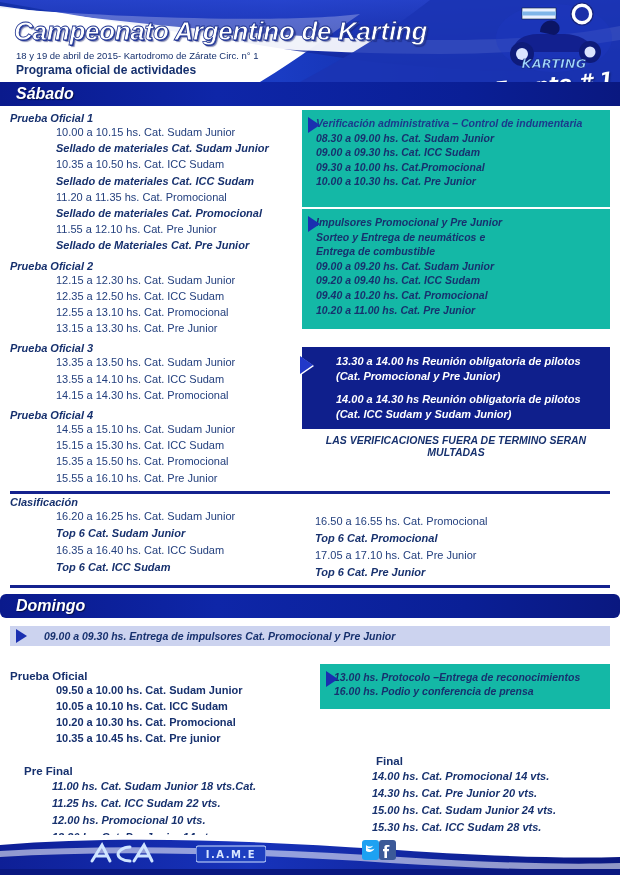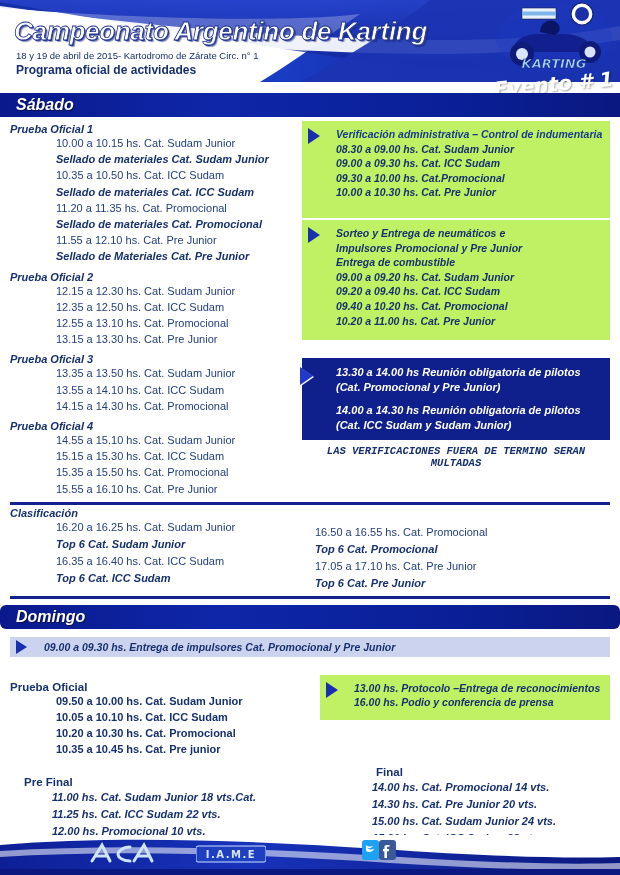--- a/index.html
+++ b/index.html
@@ -8,21 +8,21 @@
     font-family: "Liberation Sans", sans-serif;
     background: #ffffff;
     overflow: hidden;
     position: relative;
   }
   .page { position: relative; width: 620px; height: 875px; background:#fff; }
 
   
   .header {
     position: relative;
-    height: 93px;
+    height: 82px;
     overflow: hidden;
     background: #ffffff;
   }
   .header-swoosh {
     position: absolute; inset: 0;
   }
   .header-title {
     position: absolute;
     left: 14px; top: 16px;
     font-size: 26px;
@@ -83,22 +83,22 @@
   .line {
     font-size: 11px; color: #24407e; margin-left: 46px; line-height: 16.2px;
     white-space: nowrap;
   }
   .line.bi { font-weight: bold; font-style: italic; color:#17316e; }
   .line.b  { font-weight: bold; color:#17316e; }
 
   
   .infobox {
     position: relative;
-    background: #bef264;
-    padding: 6px 8px 6px 34px;
+    background: #14b8a6;
+    padding: 6px 8px 6px 14px;
     margin-bottom: 2px;
   }
   .infobox .arrow {
     position: absolute; left: 6px; top: 7px;
     width: 0; height: 0;
     border-left: 12px solid #1a2fb0;
     border-top: 8px solid transparent;
     border-bottom: 8px solid transparent;
   }
   .infobox .txt {
@@ -125,21 +125,20 @@
     font-size: 11px; font-weight: bold; font-style: italic;
     color: #ffffff; line-height: 15px; white-space: nowrap;
   }
   .darkbox .gap { height: 8px; }
 
   .warn {
     text-align: center;
     font-size: 10.5px; font-weight: bold; font-style: italic;
     color: #17316e;
     margin-top: 5px;
-    font-family: Liberation Mono, monospace;
   }
 
   .hr-thick { height: 3px; background: #14228e; margin: 5px 10px 0 10px; }
   .hr-thick.bottom { margin-top: 4px; }
 
   .clas-cols { display:flex; padding: 0 10px; }
   .clas-left { width: 305px; }
   .clas-right { width: 285px; }
   .clas-line { font-size: 11px; color:#24407e; line-height:17px; white-space: nowrap;}
   .clas-line.bi { font-weight: bold; font-style: italic; color:#17316e; }
@@ -276,22 +275,22 @@
           <span class="arrow"></span>
           <div class="txt lead">Verificación administrativa – Control de indumentaria</div>
           <div class="txt">08.30  a 09.00 hs. Cat. Sudam Junior</div>
           <div class="txt">09.00  a  09.30 hs. Cat. ICC Sudam</div>
           <div class="txt">09.30 a 10.00 hs. Cat.Promocional</div>
           <div class="txt">10.00 a 10.30 hs. Cat. Pre Junior</div>
         </div>
 
         <div class="infobox" style="padding-bottom:12px;">
           <span class="arrow"></span>
+          <div class="txt">Impulsores Promocional y Pre Junior</div>
           <div class="txt">Sorteo y Entrega de neumáticos e</div>
-          <div class="txt">Impulsores Promocional y Pre Junior</div>
           <div class="txt">Entrega de combustible</div>
           <div class="txt">09.00 a 09.20 hs. Cat. Sudam Junior</div>
           <div class="txt">09.20 a 09.40 hs. Cat. ICC Sudam</div>
           <div class="txt">09.40 a 10.20 hs. Cat. Promocional</div>
           <div class="txt">10.20 a 11.00 hs. Cat. Pre Junior</div>
         </div>
 
         <div class="darkbox" style="margin-top:18px;">
           <span class="arrow"></span>
           <div class="txt">13.30 a 14.00 hs Reunión obligatoria de pilotos</div>

